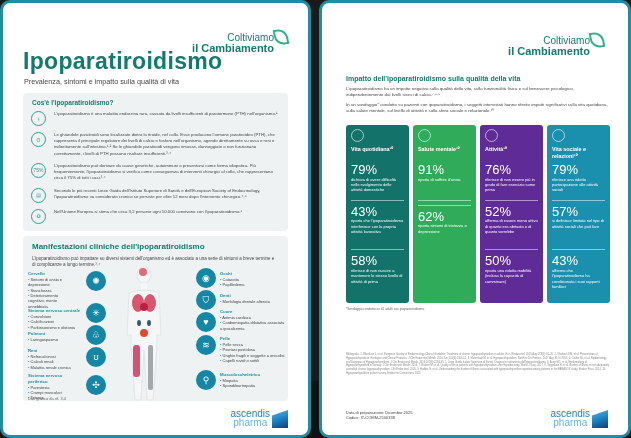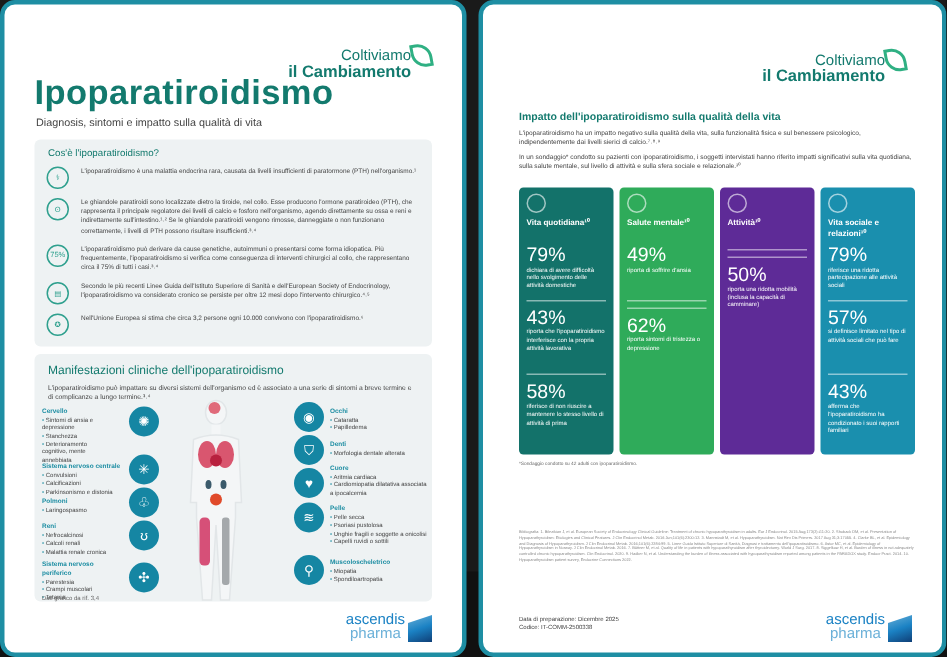--- a/index.html
+++ b/index.html
@@ -8,21 +8,21 @@
 .page{position:absolute;top:0;height:438px;background:#fff;border:3px solid #1e8ea3;border-radius:10px;overflow:hidden}
 .page.left{left:0;width:311px}
 .page.right{left:319px;width:312px}
 .logo{position:absolute;text-align:right;color:#137a6e;line-height:1}
 .logo .l1{font-size:10px;font-weight:300}
 .logo .l2{font-size:11px;font-weight:bold}
 .logo .leaf{position:absolute;right:-14px;top:-4px;width:14px;height:16px;border:2.5px solid #2fb083;border-radius:0 10px 0 10px;transform:rotate(-10deg)}
 .title{position:absolute;left:20px;top:45px;font-size:23px;color:#137a6e;font-weight:bold;letter-spacing:0.3px}
 .subtitle{position:absolute;left:21px;top:74px;font-size:7.2px;color:#444}
 .box{position:absolute;background:#eef2f3;border-radius:4px}
-.box h3{font-size:6.5px;color:#137a6e;font-weight:normal;margin:6px 6px 5px 9px}
+.box h3{font-size:6.5px;color:#137a6e;font-weight:bold;margin:6px 6px 5px 9px}
 .row{display:flex;align-items:flex-start;margin:0 8px 6px 8px}
 .ic{flex:0 0 15px;height:15px;border:1px solid #2fa08e;border-radius:50%;margin-right:8px;font-size:5px;color:#2fa08e;display:flex;align-items:center;justify-content:center}
 .row p{font-size:4.3px;color:#444;line-height:1.45}
 .box2 h3{font-size:8px}
 .box2 .intro{font-size:4.5px;color:#444;margin:0 9px;line-height:1.4}
 .grp{position:absolute;font-size:4px;color:#444;line-height:1.35}
 .grp .gt{color:#1e8ea3;font-weight:bold;font-size:4.3px}
 .grp ul{list-style:none}
 .grp li:before{content:"• ";color:#1e8ea3}
 .bubble{position:absolute;width:20px;height:20px;border-radius:50%;background:#1586a3;color:#fff;font-size:9px;display:flex;align-items:center;justify-content:center}
@@ -50,21 +50,21 @@
 
 <div class="stage">
 
   <div class="page left">
     <div class="logo" style="right:34px;top:30px">
       <div class="l1">Coltiviamo</div>
       <div class="l2">il Cambiamento</div>
       <span class="leaf"></span>
     </div>
     <h1 class="title">Ipoparatiroidismo</h1>
-    <div class="subtitle">Diagnosis, sintomi e impatto sulla qualità di vita</div>
+    <div class="subtitle">Prevalenza, sintomi e impatto sulla qualità di vita</div>
 
     <div class="box" style="left:20px;top:90px;width:265px;height:138px">
       <h3>Cos'è l'ipoparatiroidismo?</h3>
       <div class="row">
           <span class="ic">⚕</span>
           <p>L'ipoparatiroidismo è una malattia endocrina rara, causata da livelli insufficienti di paratormone (PTH) nell'organismo.¹</p>
         </div>
       <div class="row">
           <span class="ic">ʘ</span>
           <p>Le ghiandole paratiroidi sono localizzate dietro la tiroide, nel collo. Esse producono l'ormone paratiroideo (PTH), che rappresenta il principale regolatore dei livelli di calcio e fosforo nell'organismo, agendo direttamente su ossa e reni e indirettamente sull'intestino.¹˒² Se le ghiandole paratiroidi vengono rimosse, danneggiate o non funzionano correttamente, i livelli di PTH possono risultare insufficienti.³˒⁴</p>
@@ -224,34 +224,42 @@
         <div class="sep"></div>
         <div class="stat">
             <div class="pct">58%</div>
             <div class="desc">riferisce di non riuscire a mantenere lo stesso livello di attività di prima</div>
           </div>
       </div>
       <div class="card" style="background:#2fab5a">
         <div class="cic"></div>
         <div class="ch">Salute mentale¹⁰</div>
         <div class="stat">
-            <div class="pct">49%</div>
+            <div class="pct">91%</div>
             <div class="desc">riporta di soffrire d'ansia</div>
           </div>
         <div class="sep"></div>
         <div class="sep"></div>
         <div class="stat">
             <div class="pct">62%</div>
             <div class="desc">riporta sintomi di tristezza o depressione</div>
           </div>
       </div>
       <div class="card" style="background:#5e2b97">
         <div class="cic"></div>
         <div class="ch">Attività¹⁰</div>
-        <div class="sep"></div>
+        <div class="stat">
+            <div class="pct">76%</div>
+            <div class="desc">riferisce di non essere più in grado di fare esercizio come prima</div>
+          </div>
+        <div class="sep"></div>
+        <div class="stat">
+            <div class="pct">52%</div>
+            <div class="desc" style="height:28px">afferma di essere meno attivo di quanto era abituato o di quanto vorrebbe</div>
+          </div>
         <div class="sep"></div>
         <div class="stat">
             <div class="pct">50%</div>
             <div class="desc">riporta una ridotta mobilità (inclusa la capacità di camminare)</div>
           </div>
       </div>
       <div class="card" style="background:#1a8fae">
         <div class="cic"></div>
         <div class="ch">Vita sociale e relazioni¹⁰</div>
         <div class="stat">

